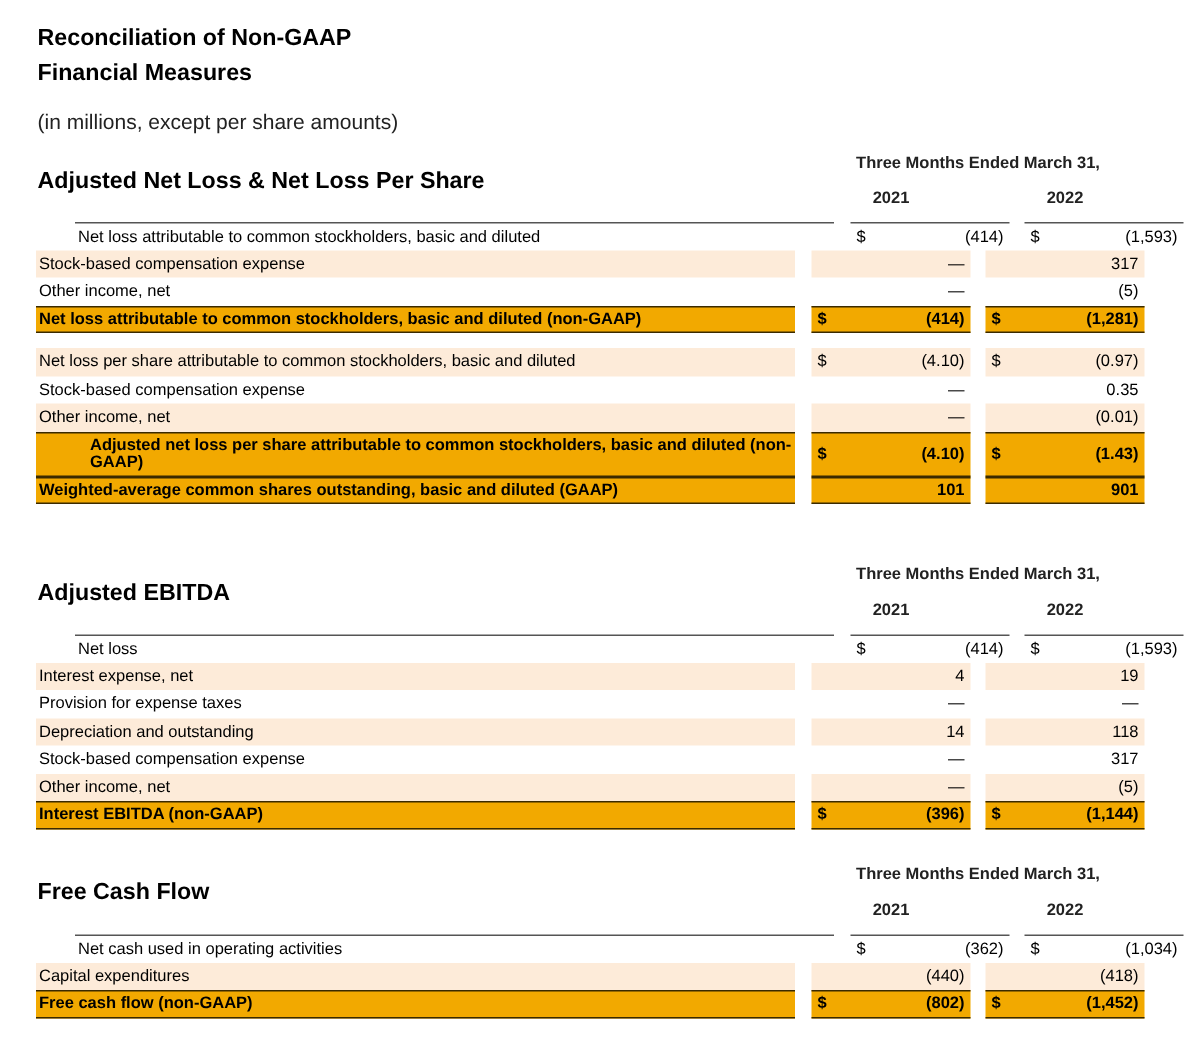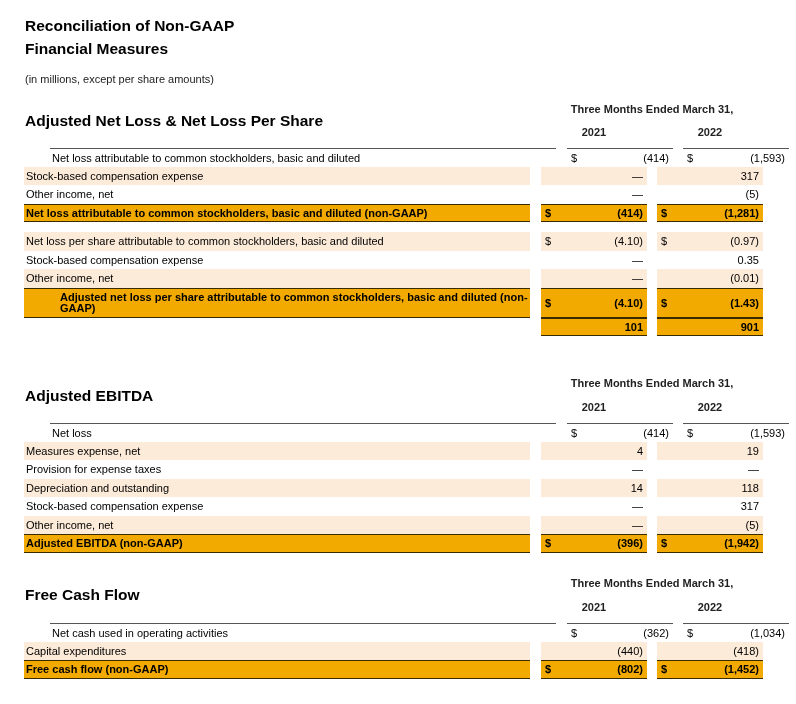--- a/index.html
+++ b/index.html
@@ -1,19 +1,19 @@
 <!DOCTYPE html>
 <html><head>
 <meta charset="utf-8">
 <style>
   html, body { margin: 0; padding: 0; background: #ffffff; }
   body { width: 796px; height: 704px; position: relative; font-family: "Liberation Sans", sans-serif; color: #000; overflow: hidden; }
   .abs { position: absolute; }
   .title { left: 25px; font-size: 15.5px; font-weight: bold; line-height: 22px; }
-  .units { left: 25px; top: 73px; font-size: 11px; color: #222; }
+  .units { left: 25px; top: 73px; font-size: 14px; color: #222; }
   .sec-title { left: 25px; font-size: 15.5px; font-weight: bold; }
   .col-head { font-size: 11px; font-weight: bold; color: #222; text-align: center; }
   .period { left: 541px; width: 222px; }
   .y2021 { left: 541px; width: 106px; }
   .y2022 { left: 657px; width: 106px; }
   .table { position: absolute; left: 24px; width: 740px; }
   .row { position: relative; height: 18.5px; font-size: 11px; }
   .row .lab, .row .c1, .row .c2 { position: absolute; top: 0; bottom: 0; display: flex; align-items: center; box-sizing: border-box; }
   .row .lab { left: 0; width: 506px; padding-left: 2px; }
   .row .c1 { left: 517px; width: 106px; padding: 0 4px; }
@@ -124,20 +124,21 @@
     <div class="c1">
         <span class="cur">$</span>
         <span class="val">(4.10)</span>
       </div>
     <div class="c2">
         <span class="cur">$</span>
         <span class="val">(1.43)</span>
       </div>
   </div>
   <div class="row total">
+    <div class="lab">Weighted-average common shares outstanding, basic and diluted (GAAP)</div>
     <div class="c1">
         <span class="cur"></span>
         <span class="val">101</span>
       </div>
     <div class="c2">
         <span class="cur"></span>
         <span class="val">901</span>
       </div>
   </div>
 </div>
@@ -153,21 +154,21 @@
     <div class="c1">
         <span class="cur">$</span>
         <span class="val">(414)</span>
       </div>
     <div class="c2">
         <span class="cur">$</span>
         <span class="val">(1,593)</span>
       </div>
   </div>
   <div class="row shade">
-    <div class="lab">Measures expense, net</div>
+    <div class="lab">Interest expense, net</div>
     <div class="c1">
         <span class="cur"></span>
         <span class="val">4</span>
       </div>
     <div class="c2">
         <span class="cur"></span>
         <span class="val">19</span>
       </div>
   </div>
   <div class="row">
@@ -208,28 +209,28 @@
     <div class="c1">
         <span class="cur"></span>
         <span class="val">—</span>
       </div>
     <div class="c2">
         <span class="cur"></span>
         <span class="val">(5)</span>
       </div>
   </div>
   <div class="row total">
-    <div class="lab">Adjusted EBITDA (non-GAAP)</div>
+    <div class="lab">Interest EBITDA (non-GAAP)</div>
     <div class="c1">
         <span class="cur">$</span>
         <span class="val">(396)</span>
       </div>
     <div class="c2">
         <span class="cur">$</span>
-        <span class="val">(1,942)</span>
+        <span class="val">(1,144)</span>
       </div>
   </div>
 </div>
 
 <div class="abs sec-title" style="top:586px;">Free Cash Flow</div>
 <div class="abs col-head period" style="top:577px;">Three Months Ended March 31,</div>
 <div class="abs col-head y2021" style="top:601px;">2021</div>
 <div class="abs col-head y2022" style="top:601px;">2022</div>
 
 <div class="table" style="top:623px;">

